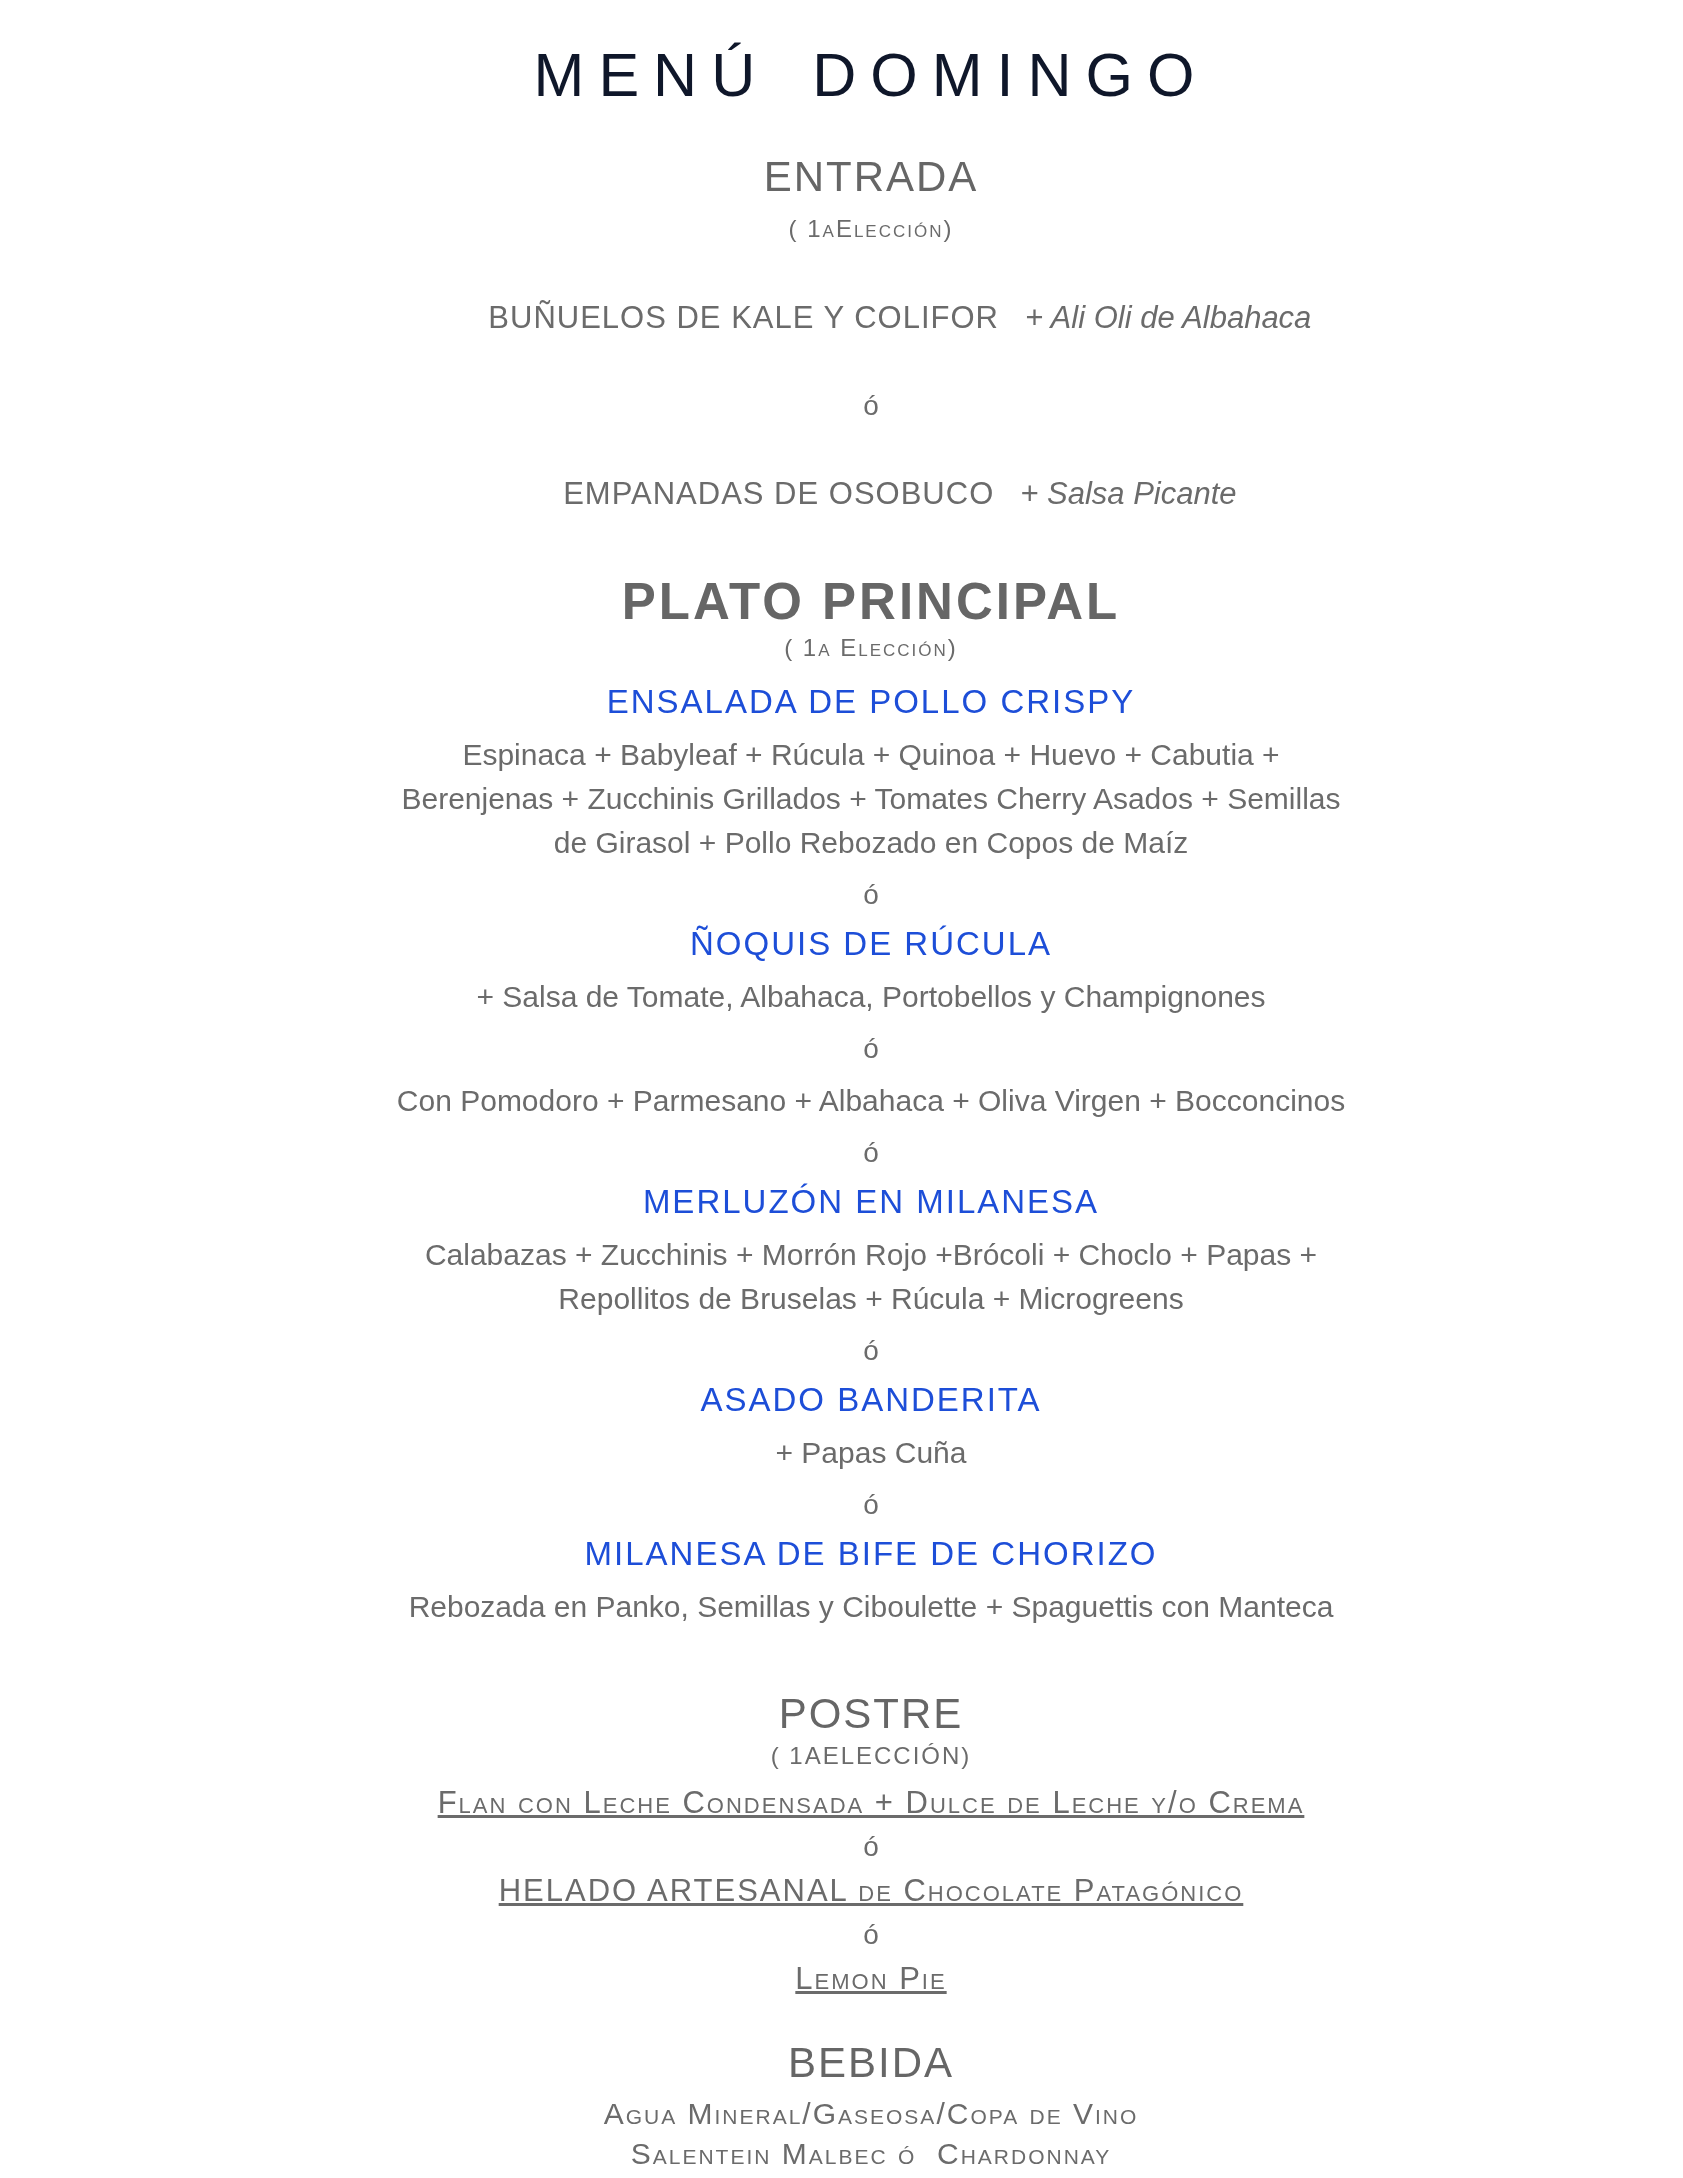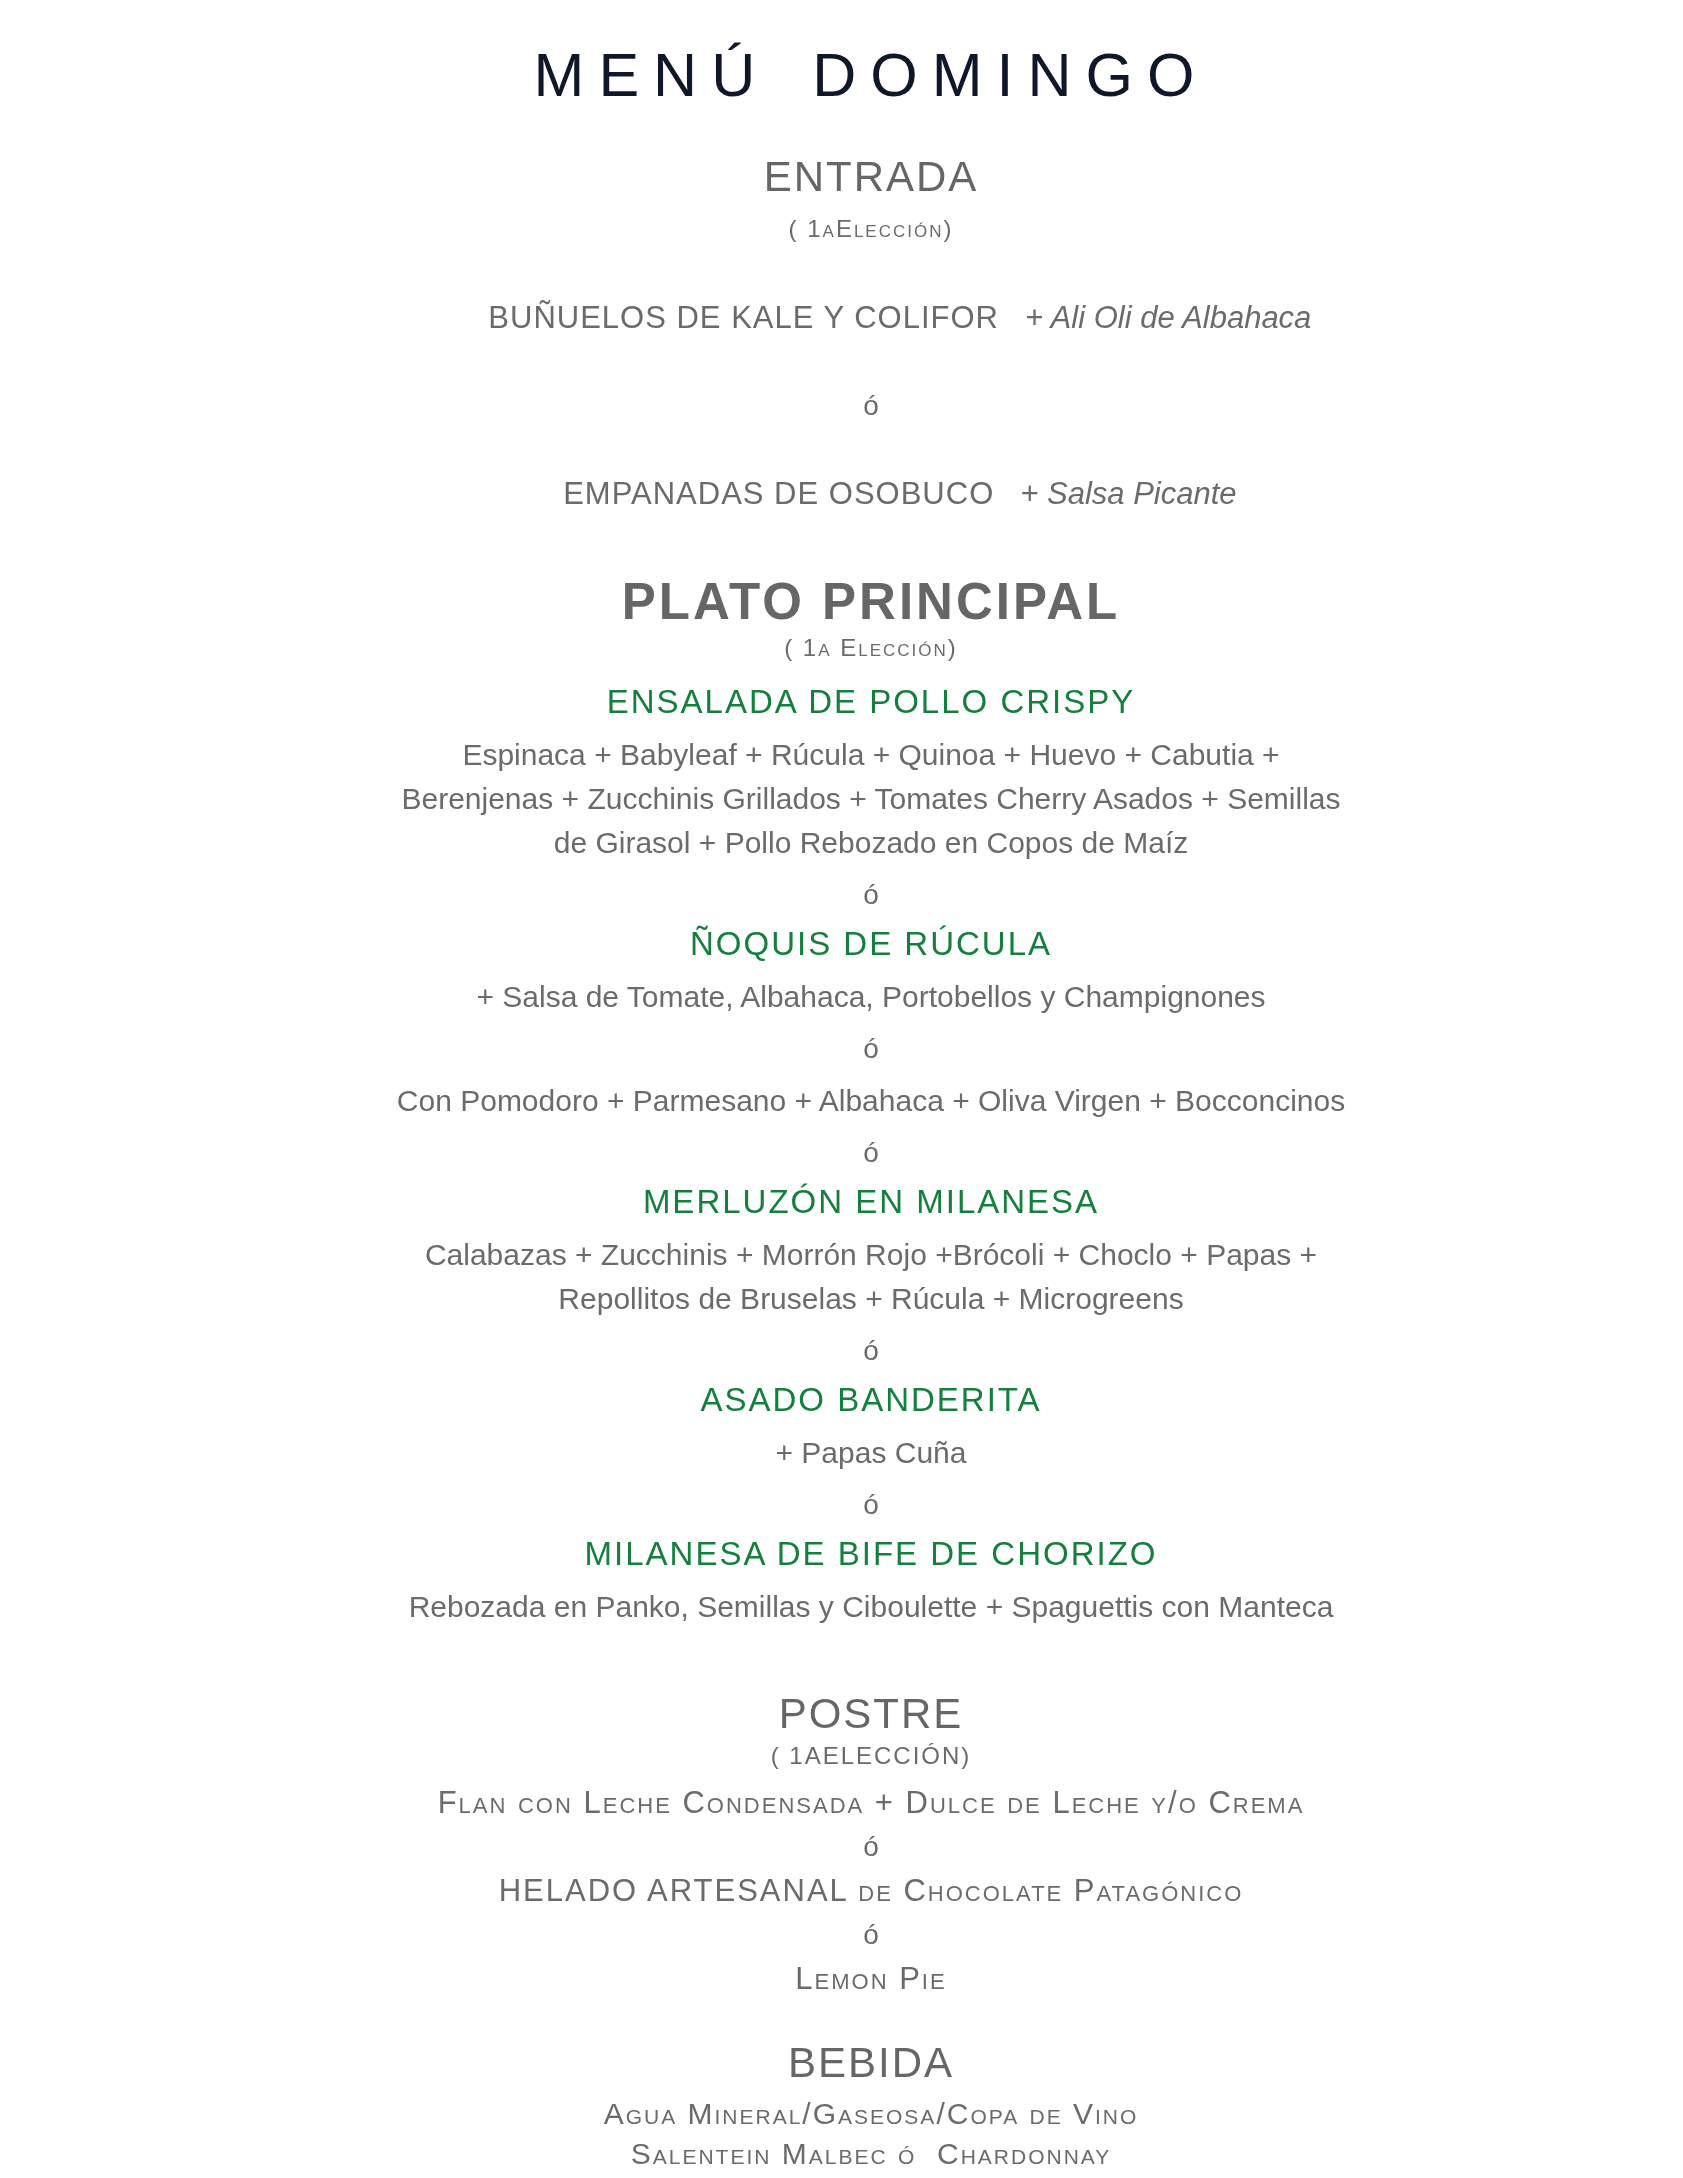--- a/index.html
+++ b/index.html
@@ -65,37 +65,38 @@
   .or-sep {
     font-size: 28px;
     line-height: 44px;
   }
   .item-name {
     font-size: 33px;
     line-height: 46px;
     letter-spacing: 2px;
     margin-top: 4px;
     white-space: pre-wrap;
-    color: #15803d;
+    color: #1d4ed8;
   }
   .desc {
     font-size: 30px;
     line-height: 44px;
     white-space: pre-wrap;
     max-width: 990px;
     margin: 8px auto;
   }
   .postre-heading { margin-top: 59px; }
   .postre-note { margin-bottom: 8px; }
   .sc-line {
     font-size: 31px;
     line-height: 44px;
     font-variant: small-caps;
     letter-spacing: 2px;
     white-space: pre-wrap;
+    text-decoration: underline;
   }
   .bebida-heading { margin-top: 36px; margin-bottom: 6px; }
   .bebida-line {
     font-size: 30px;
     line-height: 40px;
     font-variant: small-caps;
     letter-spacing: 2px;
     white-space: pre-wrap;
   }
   .price {

